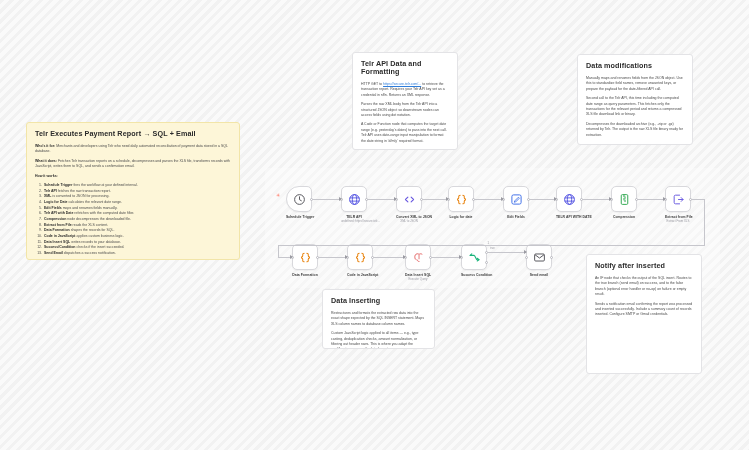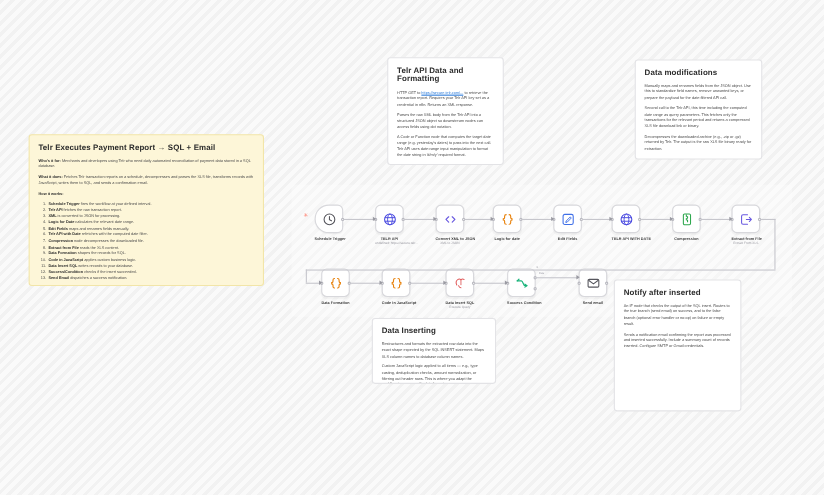--- a/index.html
+++ b/index.html
@@ -51,22 +51,22 @@
     line-height: 1.62;
     color: #4a4a4a;
   }
   .note ol li { margin: 0; padding-left: 1px; }
   .note ol li b { color: #2b2b2b; }
 
   
   #note-overview    { left: 26px;  top: 122px; width: 214px; height: 138px; }
   #note-telr-api    { left: 352px; top: 52px;  width: 106px; height: 98px; }
   #note-datamods    { left: 539px; top: 54px;  width: 116px; height: 91px; margin-left: 38px; }
-  #note-datainsert  { left: 338px; top: 289px; width: 113px; height: 60px; }
-  #note-notify      { left: 558px; top: 254px; width: 116px; height: 120px; }
+  #note-datainsert  { left: 322px; top: 289px; width: 113px; height: 60px; }
+  #note-notify      { left: 586px; top: 254px; width: 116px; height: 120px; }
 
   
   .flow-bg {
     position: absolute;
     left: 265px; top: 168px;
     width: 455px; height: 120px;
     background: rgba(255,255,255,0.30);
     border-radius: 3px;
   }
 

